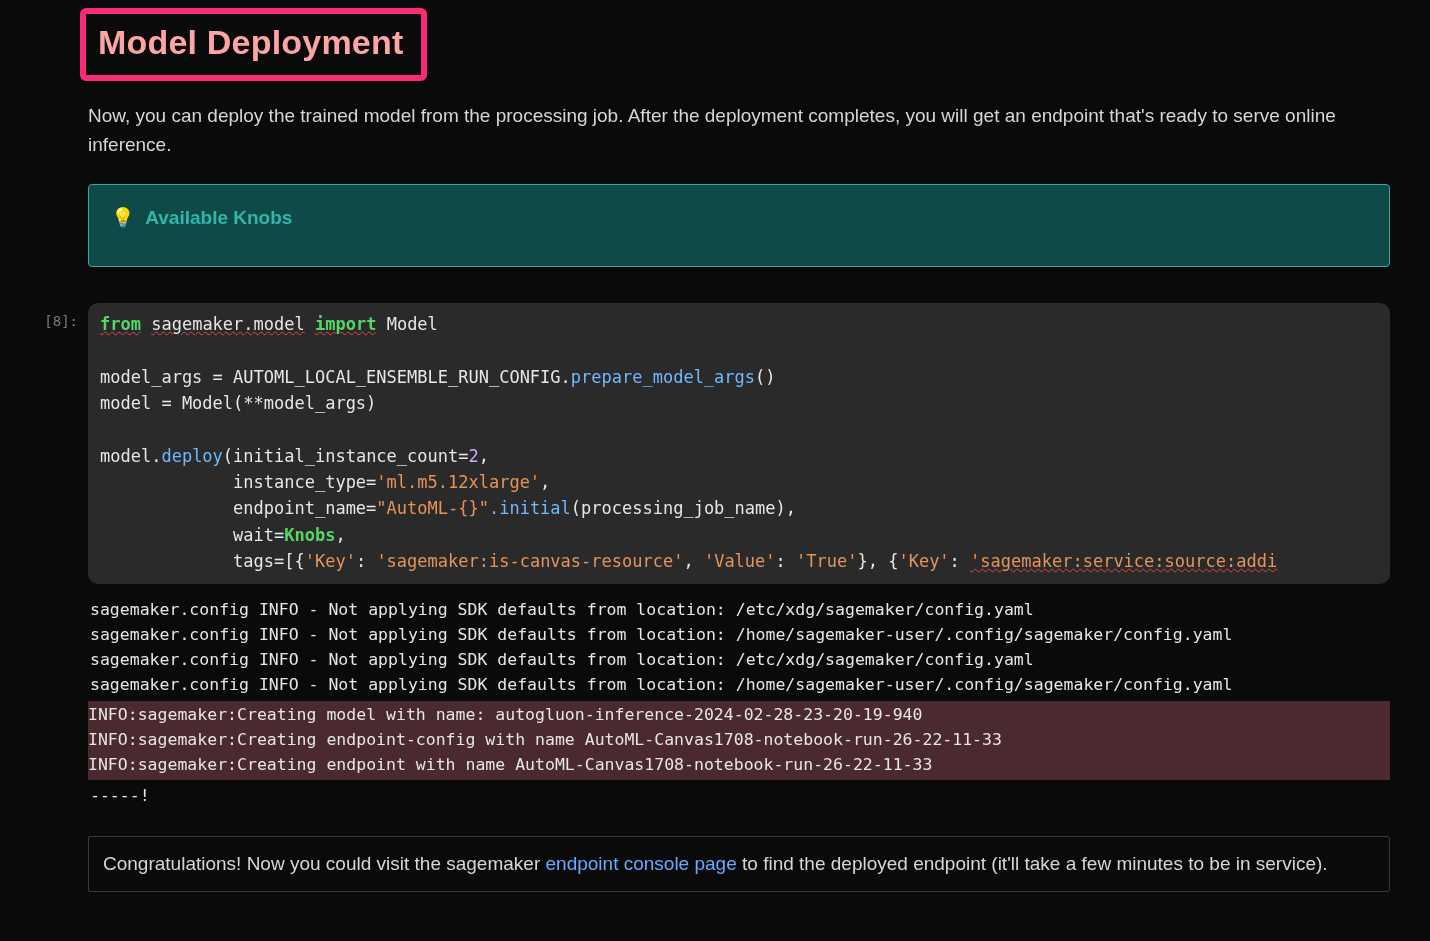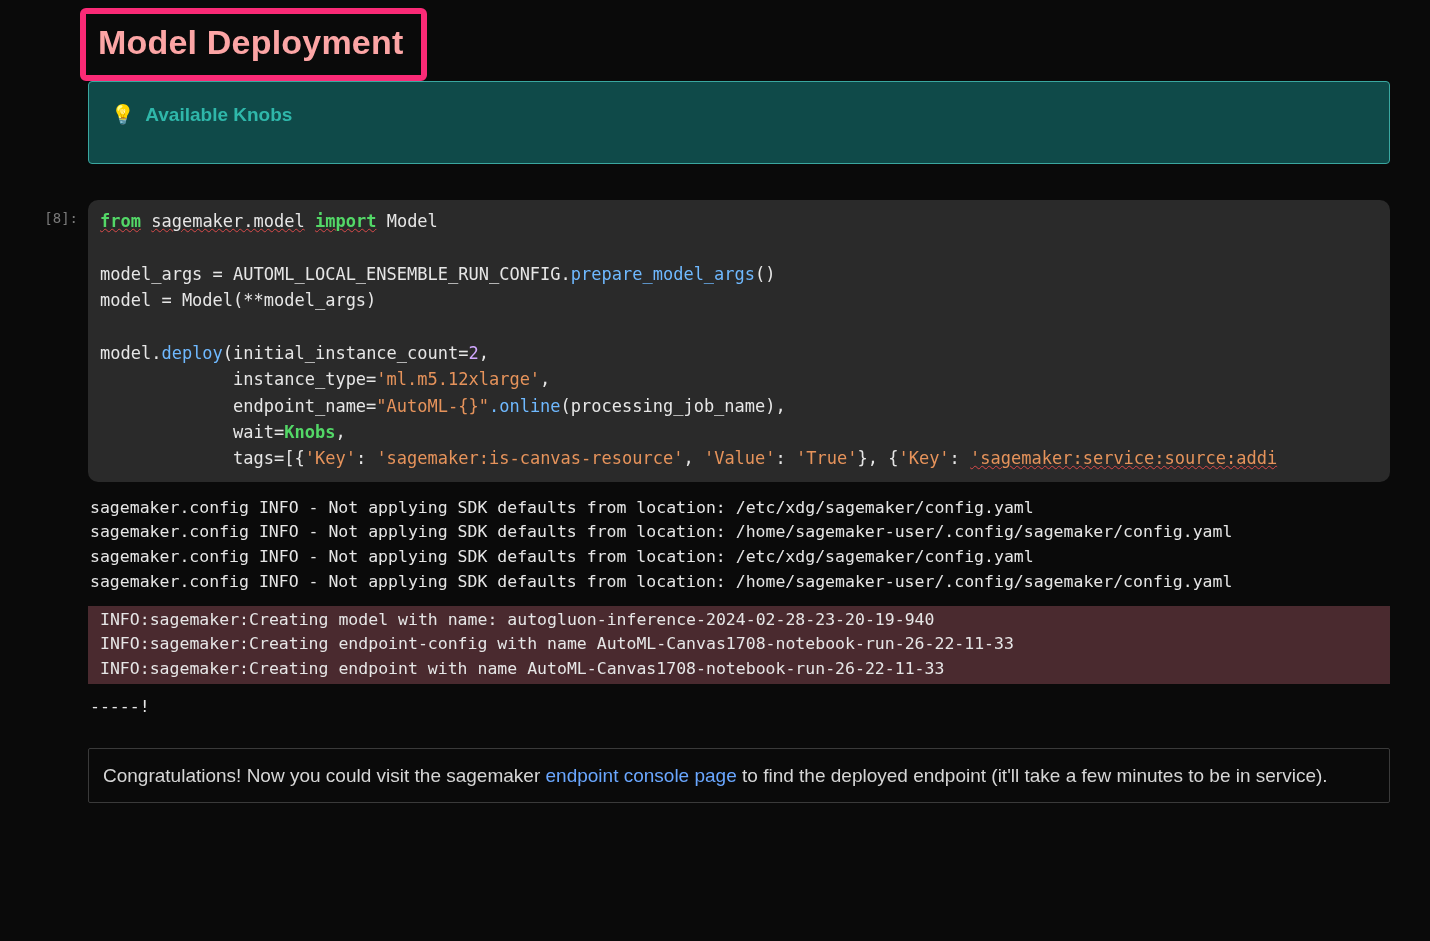--- a/index.html
+++ b/index.html
@@ -120,22 +120,22 @@
     font-size:16.5px;
     line-height:1.5;
     white-space:pre;
     color:var(--output-fg);
     padding:4px 2px 0 2px;
     margin-top:10px;
   }
   .highlighted{
     background:var(--highlight-bg);
     display:block;
-    padding:2px 12px;
-    margin:11px -2px;
+    padding:2px 0;
+    margin:4px -2px;
   }
 
   .markdown-cell{
     margin-top:28px;
     border:1px solid #3a3a3a;
     border-radius:2px;
     padding:12px 14px;
     color:#d6d6d6;
     font-size:19px;
   }
@@ -143,38 +143,39 @@
 </style>
 </head>
 <body>
 
 <div class="content-col">
 
   <div class="heading-wrap">
     <h2 class="section-title">Model Deployment</h2>
   </div>
 
+  <p class="description">Now, you can deploy the trained model from the processing job. After the deployment completes, you will get an endpoint that's ready to serve online inference.</p>
 
   <div class="callout">
     <div class="callout-title">
       <span class="bulb">💡</span>
       <span>Available Knobs</span>
     </div>
   </div>
 
   <div class="cell-row">
     <div class="prompt">[8]:</div>
     <div class="code-cell"><span class="kw err">from</span> <span class="err">sagemaker.model</span> <span class="kw err">import</span> <span>Model</span>
 
 <span>model_args = AUTOML_LOCAL_ENSEMBLE_RUN_CONFIG.</span><span class="fn">prepare_model_args</span><span>()</span>
 <span>model = Model(**model_args)</span>
 
 <span>model.</span><span class="fn">deploy</span><span>(initial_instance_count=</span><span class="num">2</span>,
 <span>             instance_type=</span><span class="str">'ml.m5.12xlarge'</span>,
-<span>             endpoint_name=</span><span class="str">"AutoML-{}"</span><span class="fn">.online</span><span>(processing_job_name),</span>
+<span>             endpoint_name=</span><span class="str">"AutoML-{}"</span><span class="fn">.initial</span><span>(processing_job_name),</span>
 <span>             wait=</span><span class="bool">Knobs</span>,
 <span>             tags=[{</span><span class="str">'Key'</span><span>: </span><span class="str">'sagemaker:is-canvas-resource'</span><span>, </span><span class="str">'Value'</span><span>: </span><span class="str">'True'</span><span>}, {</span><span class="str">'Key'</span><span>: </span><span class="str err">'sagemaker:service:source:addi</span></div>
   </div>
 
   <div class="output-block"><span>sagemaker.config INFO - Not applying SDK defaults from location: /etc/xdg/sagemaker/config.yaml</span>
 <span>sagemaker.config INFO - Not applying SDK defaults from location: /home/sagemaker-user/.config/sagemaker/config.yaml</span>
 <span>sagemaker.config INFO - Not applying SDK defaults from location: /etc/xdg/sagemaker/config.yaml</span>
 <span>sagemaker.config INFO - Not applying SDK defaults from location: /home/sagemaker-user/.config/sagemaker/config.yaml</span>
 <span class="highlighted"><span>INFO:sagemaker:Creating model with name: autogluon-inference-2024-02-28-23-20-19-940</span>
 <span>INFO:sagemaker:Creating endpoint-config with name AutoML-Canvas1708-notebook-run-26-22-11-33</span>

